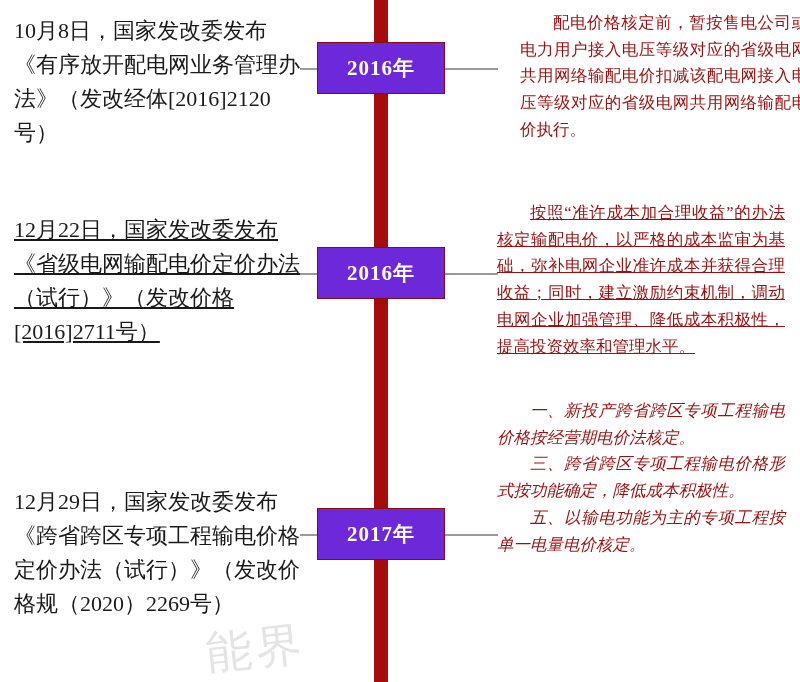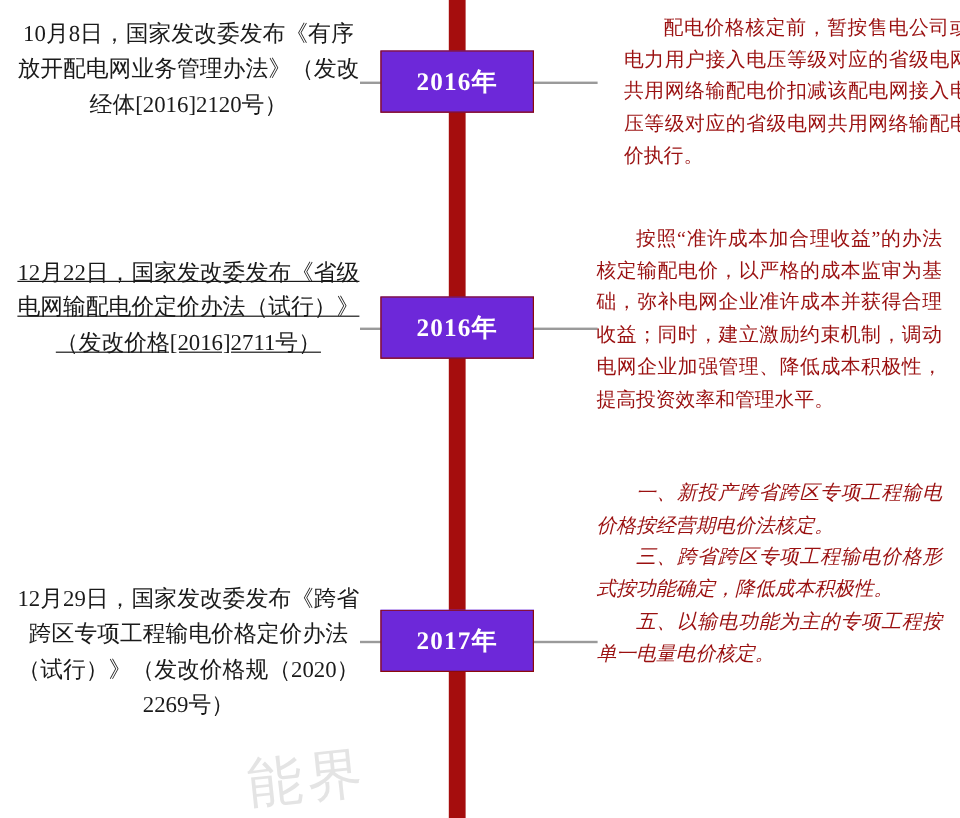--- a/index.html
+++ b/index.html
@@ -54,23 +54,22 @@
     font-size: 21px;
     font-weight: bold;
     letter-spacing: 1px;
     box-shadow: 0 0 0 1px #8c0a0a inset;
   }
 
   .left-text {
     position: absolute;
     z-index: 2;
     width: 286px;
-    text-align: center;
     color: #1a1a1a;
-    font-size: 19px;
+    font-size: 22px;
     line-height: 1.55;
   }
 
   .right-text {
     position: absolute;
     z-index: 2;
     width: 288px;
     text-align: justify;
     text-align-last: left;
     color: #9a1010;
@@ -84,21 +83,21 @@
 
   
   #left-1 { left: 14px; top: 14px; }
   #node-1 { left: 317px; top: 42px; }
   #right-1 { left: 520px; top: 10px; }
   #conn-1a { left: 300px; top: 68px; width: 18px; }
   #conn-1b { left: 444px; top: 68px; width: 54px; }
 
   #left-2 { left: 14px; top: 213px; text-decoration: underline; }
   #node-2 { left: 317px; top: 247px; }
-  #right-2 { left: 497px; top: 186px; }
+  #right-2 { left: 497px; top: 200px; text-decoration: underline; }
   #conn-2a { left: 300px; top: 273px; width: 18px; }
   #conn-2b { left: 444px; top: 273px; width: 54px; }
 
   #left-3 { left: 14px; top: 485px; }
   #node-3 { left: 317px; top: 508px; }
   #right-3 { left: 497px; top: 398px; font-style: italic; }
   #conn-3a { left: 300px; top: 534px; width: 18px; }
   #conn-3b { left: 444px; top: 534px; width: 54px; }
 
   .watermark {

